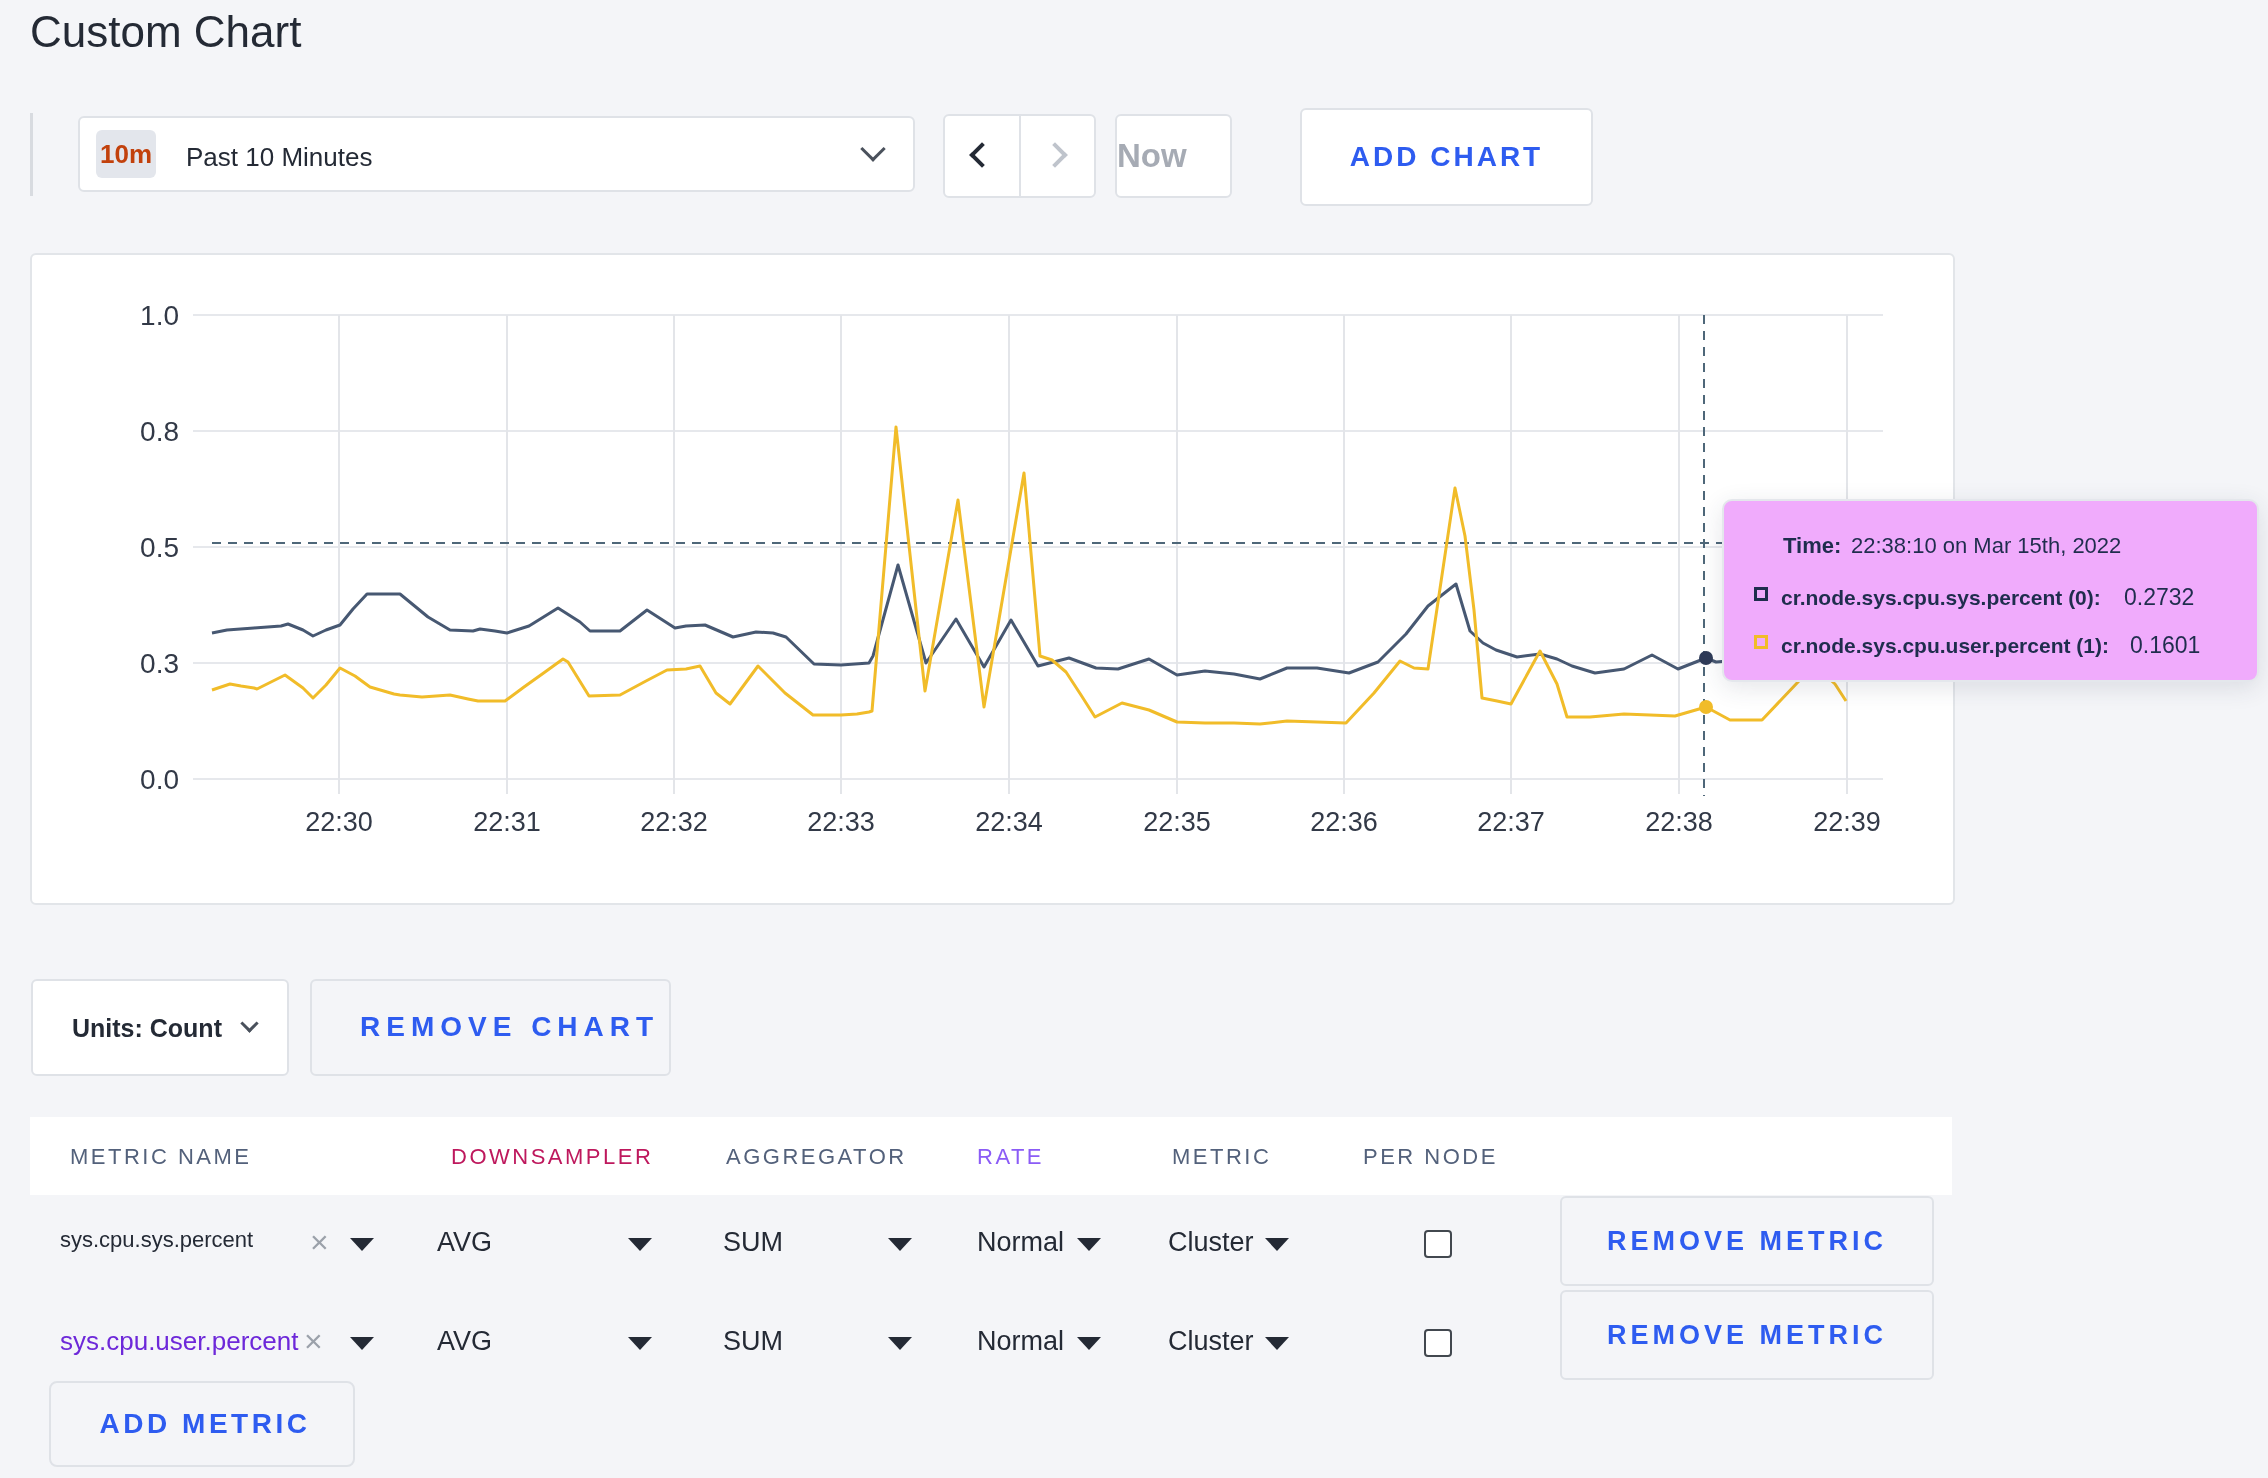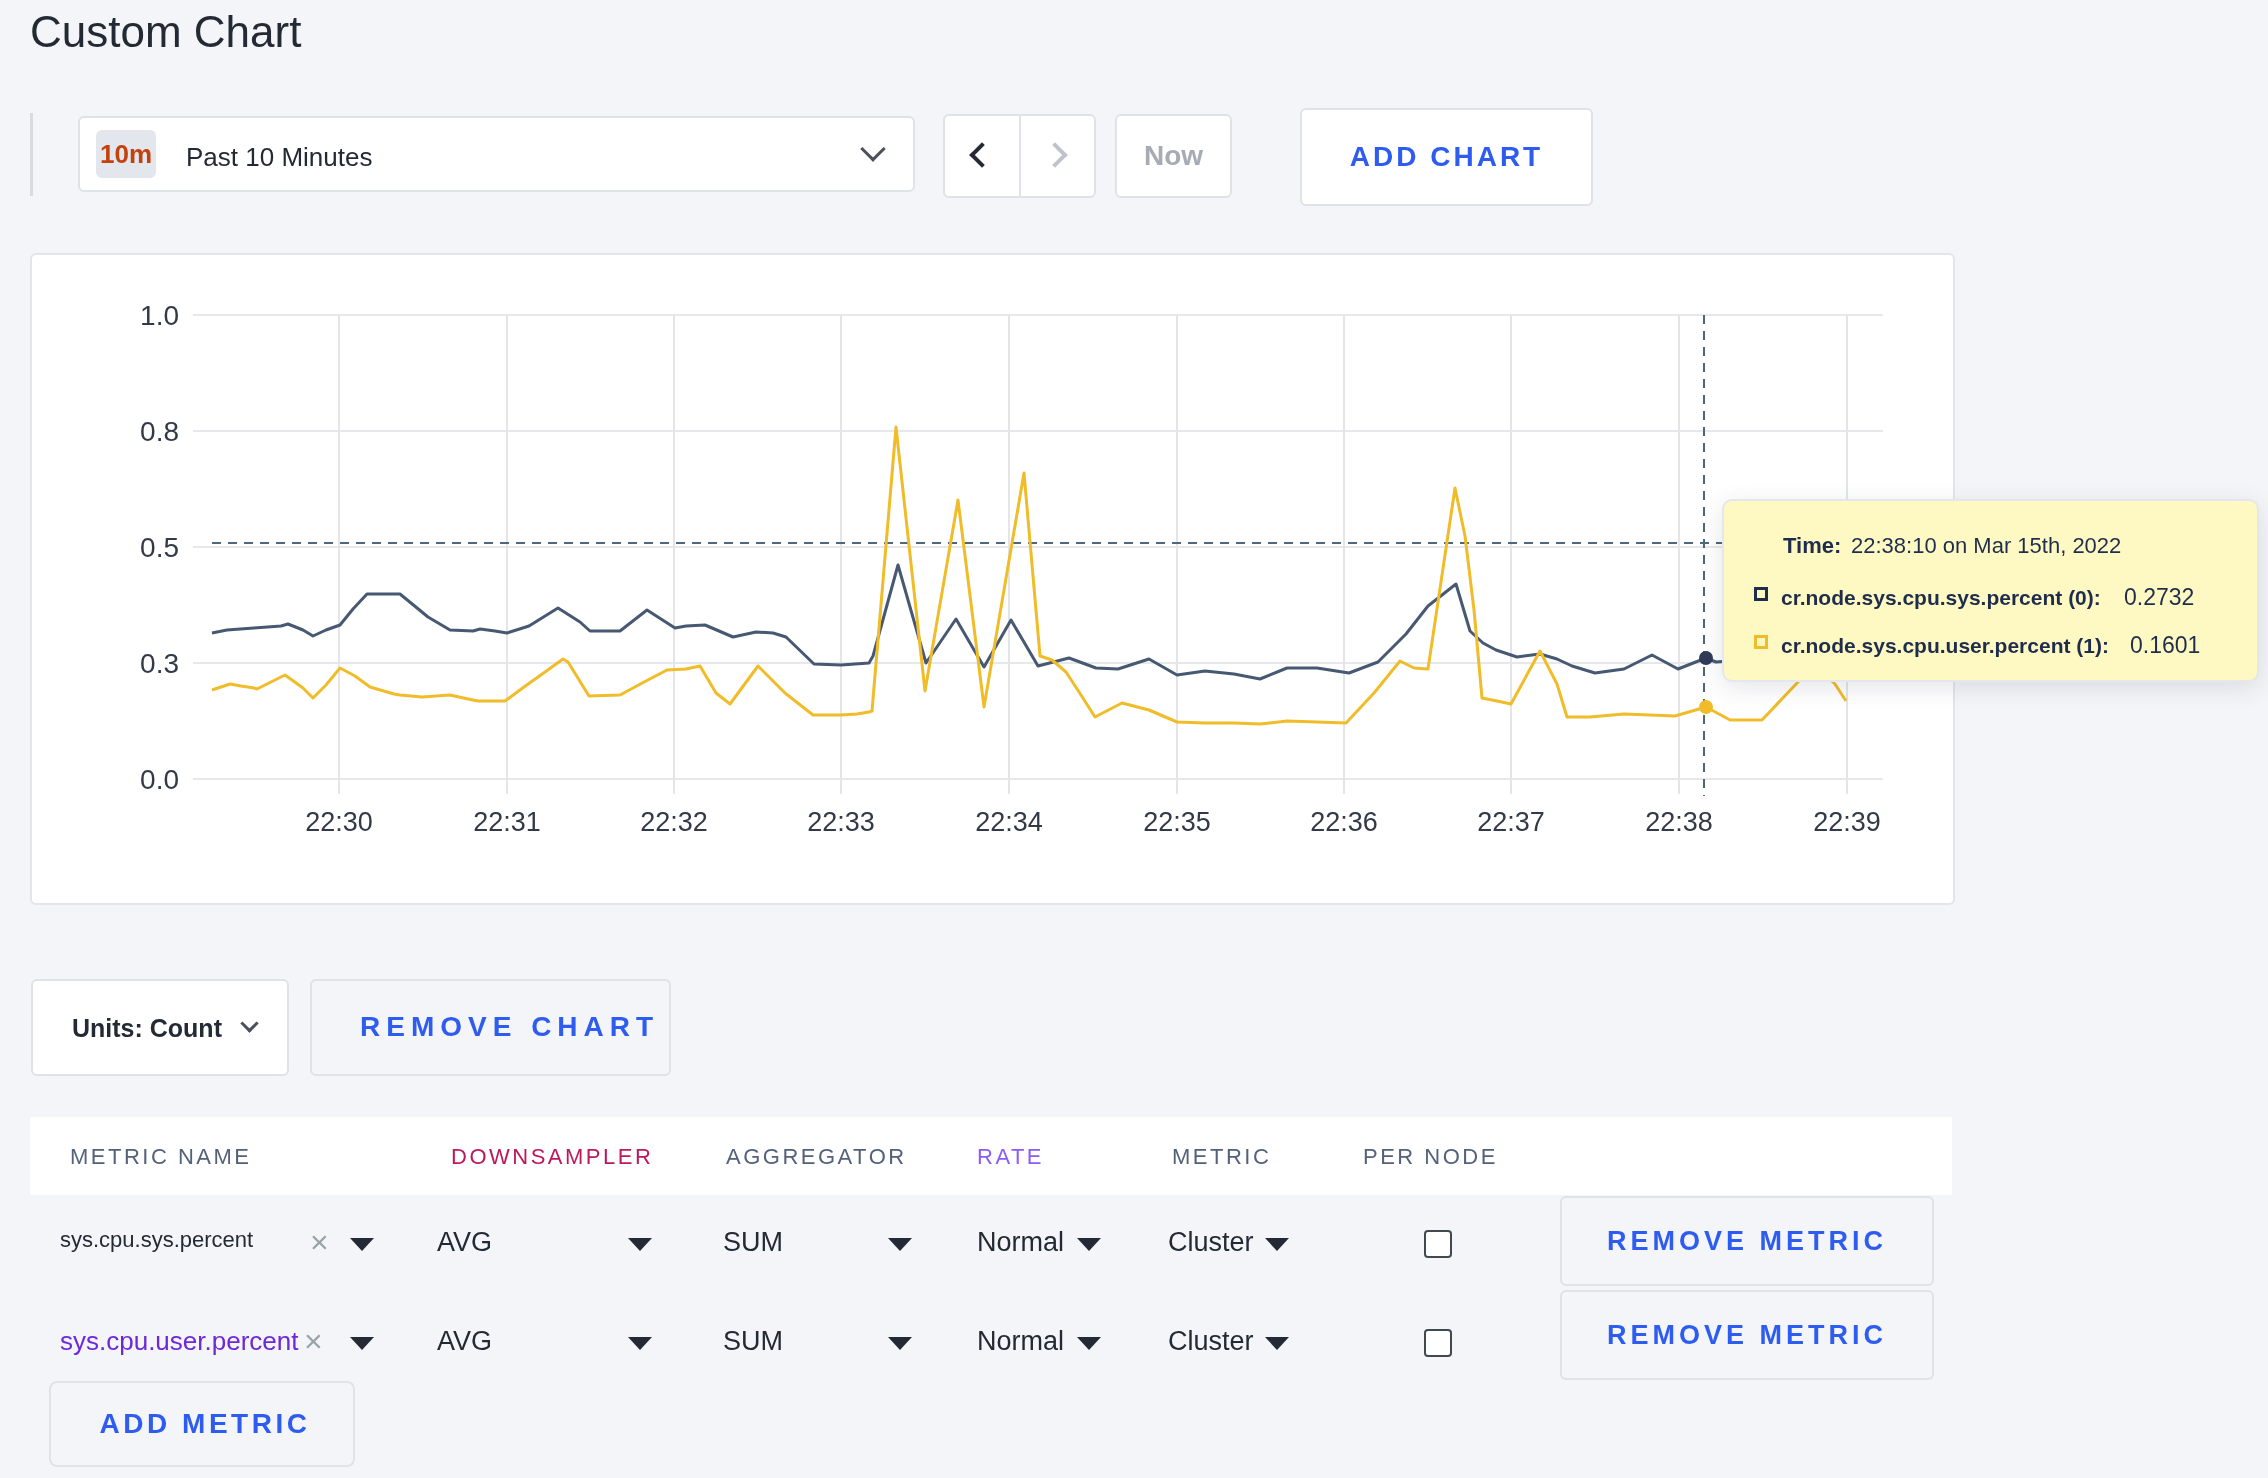--- a/index.html
+++ b/index.html
@@ -12,21 +12,21 @@
 
   <div class="abs" style="left:30px;top:113px;width:3px;height:83px;background:#d8dbe0"></div>
   <div class="btn" style="left:78px;top:116px;width:837px;height:76px"></div>
   <div class="abs" style="left:96px;top:130px;width:60px;height:48px;background:#e3e6ec;border-radius:6px;text-align:center;line-height:48px;font-size:26px;font-weight:700;color:#c2410c">10m</div>
   <div class="abs" style="left:186px;top:142px;font-size:26px;color:#242a35">Past 10 Minutes</div>
   <div style="position:absolute;left:864px;top:140px;width:18px;height:18px;border-right:3px solid #4a515c;border-bottom:3px solid #4a515c;transform:rotate(45deg)"></div>
   <div class="btn" style="left:943px;top:114px;width:153px;height:84px"></div>
   <div class="abs" style="left:1019px;top:114px;width:2px;height:84px;background:#dfe2e7"></div>
   <div class="abs" style="left:973px;top:146px;width:18px;height:18px;border-left:4px solid #242a35;border-bottom:4px solid #242a35;transform:rotate(45deg)"></div>
   <div class="abs" style="left:1046px;top:146px;width:18px;height:18px;border-right:4px solid #bfc4cc;border-top:4px solid #bfc4cc;transform:rotate(45deg)"></div>
-  <div class="btn" style="left:1115px;top:114px;width:117px;height:84px;text-align:center;line-height:80px;font-size:28px;font-weight:600;color:#a6abb4">Now</div>
+  <div class="btn" style="left:1115px;top:114px;width:117px;height:84px;line-height:80px;font-size:33px;font-weight:600;color:#a6abb4">Now</div>
   <div class="btn" style="left:1300px;top:108px;width:293px;height:98px;text-align:center;line-height:94px"><span class="blue" style="font-size:28px;letter-spacing:3px">ADD CHART</span></div>
 
   <div class="abs" style="left:30px;top:253px;width:1925px;height:652px;background:#fff;border:2px solid #e2e5e9;border-radius:6px;z-index:1"></div>
   <svg style="position:absolute;left:0;top:0;z-index:3" width="2268" height="1478" font-family="'Liberation Sans',sans-serif">
     <line x1="193" y1="315" x2="1883" y2="315" stroke="#e6e8ec" stroke-width="2"></line>
     <line x1="193" y1="431" x2="1883" y2="431" stroke="#e6e8ec" stroke-width="2"></line>
     <line x1="193" y1="547" x2="1883" y2="547" stroke="#e6e8ec" stroke-width="2"></line>
     <line x1="193" y1="663" x2="1883" y2="663" stroke="#e6e8ec" stroke-width="2"></line>
     <line x1="193" y1="779" x2="1883" y2="779" stroke="#e6e8ec" stroke-width="2"></line>
     <line x1="339" y1="315" x2="339" y2="794" stroke="#e3e5e9" stroke-width="2"></line>
@@ -55,21 +55,21 @@
     <text x="674" y="831" text-anchor="middle" font-size="27" fill="#323947">22:32</text>
     <text x="841" y="831" text-anchor="middle" font-size="27" fill="#323947">22:33</text>
     <text x="1009" y="831" text-anchor="middle" font-size="27" fill="#323947">22:34</text>
     <text x="1177" y="831" text-anchor="middle" font-size="27" fill="#323947">22:35</text>
     <text x="1344" y="831" text-anchor="middle" font-size="27" fill="#323947">22:36</text>
     <text x="1511" y="831" text-anchor="middle" font-size="27" fill="#323947">22:37</text>
     <text x="1679" y="831" text-anchor="middle" font-size="27" fill="#323947">22:38</text>
     <text x="1847" y="831" text-anchor="middle" font-size="27" fill="#323947">22:39</text>
   </svg>
 
-  <div class="abs" style="left:1722px;top:499px;width:537px;height:183px;background:#fef9c3;border:2px solid #e4e7ec;border-radius:10px;box-shadow:0 6px 24px rgba(40,50,70,.12);z-index:5">
+  <div class="abs" style="left:1722px;top:499px;width:537px;height:183px;background:#f0abfc;border:2px solid #e4e7ec;border-radius:10px;box-shadow:0 6px 24px rgba(40,50,70,.12);z-index:5">
     <div class="abs" style="left:59px;top:32px;font-size:22px;color:#1f2d4d"><b>Time:</b></div>
     <div class="abs" style="left:127px;top:32px;font-size:22px;color:#1f2d4d">22:38:10 on Mar 15th, 2022</div>
     <div class="abs" style="left:30px;top:86px;width:14px;height:14px;border:3px solid #1f2d4d"></div>
     <div class="abs" style="left:57px;top:85px;font-size:21px;color:#1f2d4d"><b>cr.node.sys.cpu.sys.percent (0):</b></div>
     <div class="abs" style="left:400px;top:83px;font-size:23px;color:#1f2d4d">0.2732</div>
     <div class="abs" style="left:30px;top:134px;width:14px;height:14px;border:3px solid #f1bc29"></div>
     <div class="abs" style="left:57px;top:133px;font-size:21px;color:#1f2d4d"><b>cr.node.sys.cpu.user.percent (1):</b></div>
     <div class="abs" style="left:406px;top:131px;font-size:23px;color:#1f2d4d">0.1601</div>
   </div>
 

